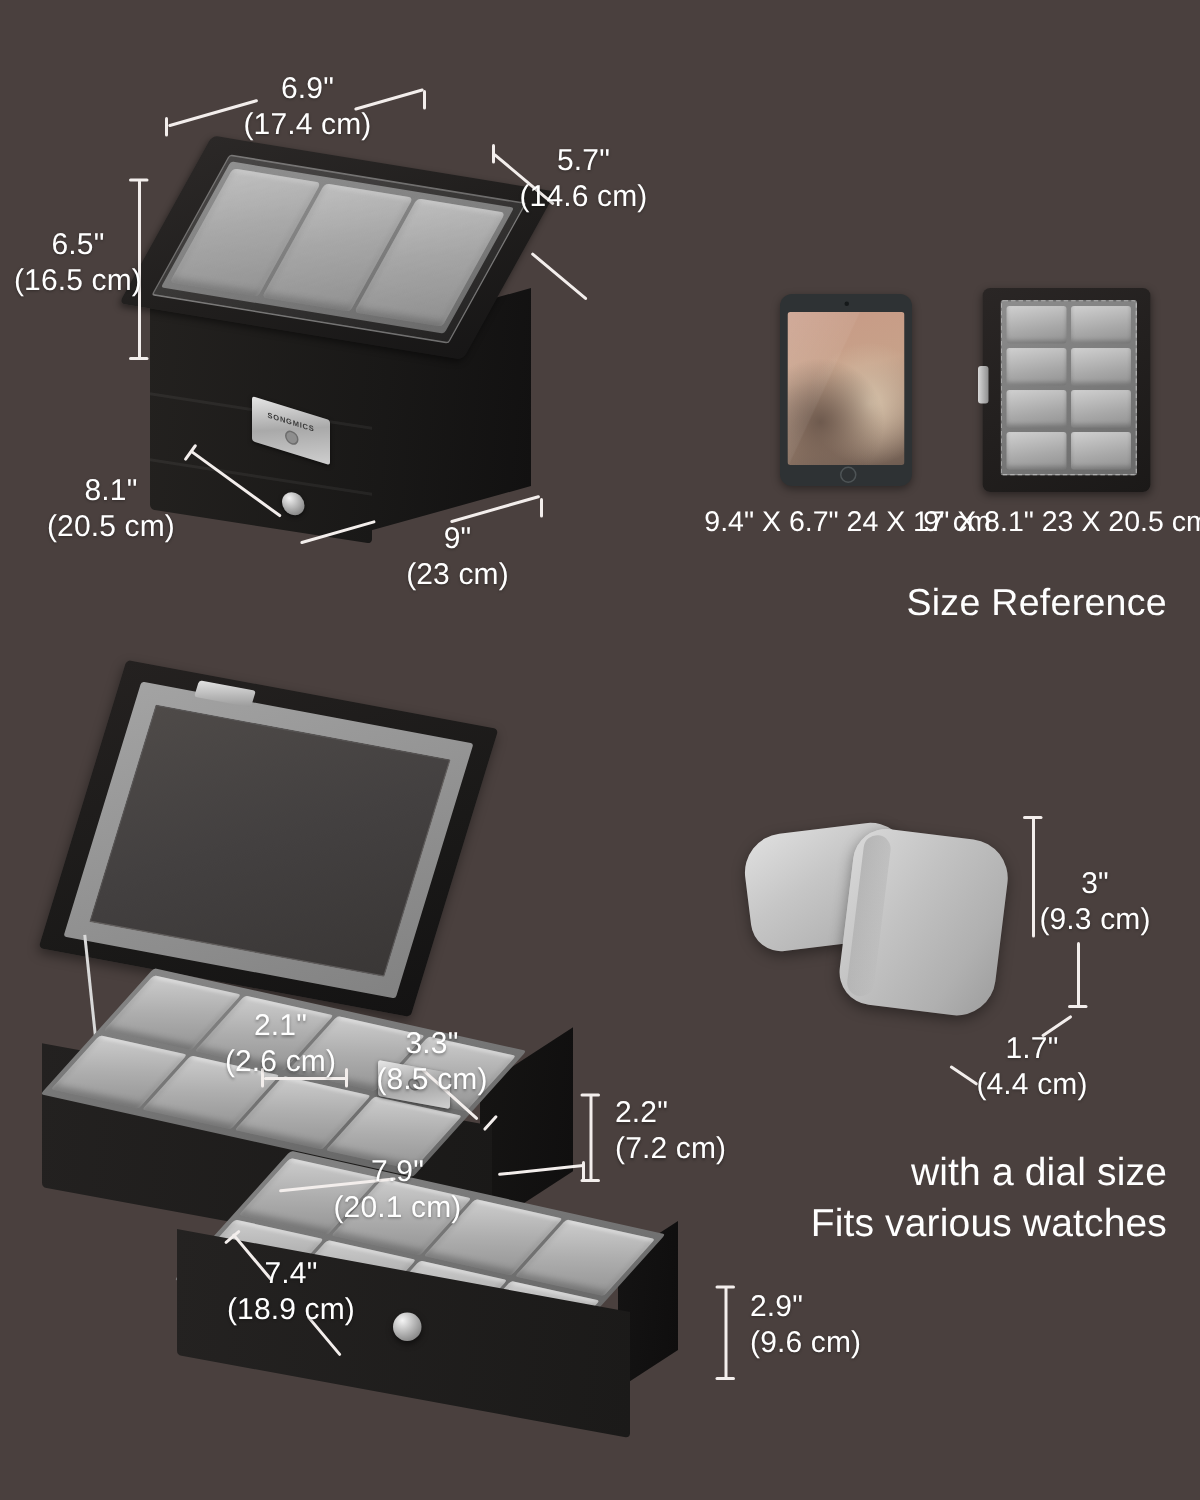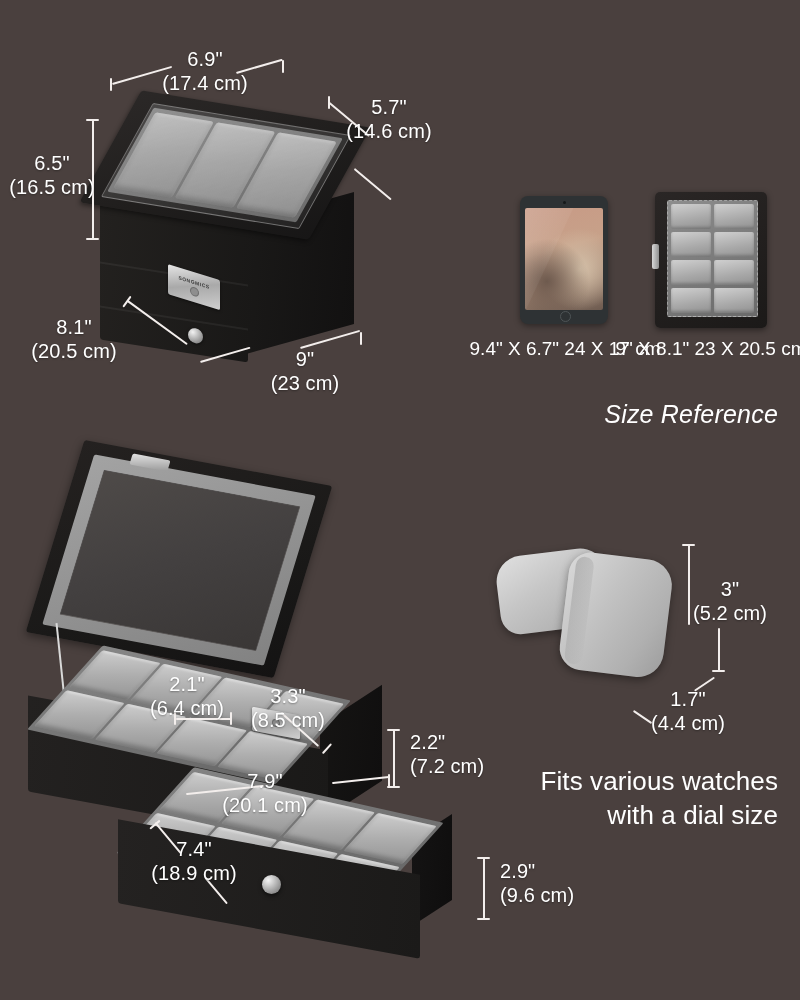--- a/index.html
+++ b/index.html
@@ -134,21 +134,21 @@
     position:absolute;left:-3px;top:52px;width:7px;height:25px;
     background:linear-gradient(90deg,#d8d8d8,#8f8f8f);
     border-radius:2px;
   }
 
   .ref-cap{
     position:absolute;font-size:19px;line-height:1.28;text-align:center;
     transform:translateX(-50%);white-space:nowrap;
   }
   #sizeRefTitle{
-    position:absolute;right:22px;top:400px;font-size:25px;letter-spacing:.2px;font-style:italic;
+    position:absolute;right:22px;top:388px;font-size:25px;letter-spacing:.2px;
   }
 
   
   #openBox{left:20px;top:455px;width:420px;height:500px;}
   .ob-lid{
     position:absolute;left:28px;top:8px;width:262px;height:192px;
     background:linear-gradient(150deg,#242120 0%,#1a1918 60%,#141313 100%);
     transform:skewX(-17deg) skewY(10deg);
     border-radius:3px;
     box-shadow:0 3px 8px rgba(0,0,0,.4);
@@ -409,21 +409,21 @@
   <div class="ln" style="left:156px;top:822px;width:40px;transform:rotate(50deg);"></div>
   <div class="cap-h" style="left:154px;top:818px;transform:rotate(50deg);"></div>
   <div class="ln" style="left:206px;top:877px;width:34px;transform:rotate(50deg);"></div>
 
   <div class="vln" style="left:483px;top:858px;height:62px;"></div>
   <div class="cap-v" style="left:477px;top:857px;"></div>
   <div class="cap-v" style="left:477px;top:918px;"></div>
 
   <div class="dim c" style="left:187px;top:673px;">
     <span>2.1"</span>
-    <span class="l2">(6.4 cm)</span>
+    <span class="l2">(2.6 cm)</span>
   </div>
   <div class="dim c" style="left:288px;top:685px;">
     <span>3.3"</span>
     <span class="l2">(8.5 cm)</span>
   </div>
   <div class="dim" style="left:410px;top:731px;">
     <span>2.2"</span>
     <span class="l2">(7.2 cm)</span>
   </div>
   <div class="dim c" style="left:265px;top:770px;">
@@ -449,25 +449,25 @@
   <div class="vln" style="left:688px;top:545px;height:80px;"></div>
   <div class="cap-v" style="left:682px;top:544px;"></div>
   <div class="vln" style="left:718px;top:628px;height:44px;"></div>
   <div class="cap-v" style="left:712px;top:670px;"></div>
 
   <div class="ln" style="left:694px;top:690px;width:24px;transform:rotate(-34deg);"></div>
   <div class="ln" style="left:634px;top:710px;width:22px;transform:rotate(34deg);"></div>
 
   <div class="dim c" style="left:730px;top:578px;">
     <span>3"</span>
-    <span class="l2">(5.2 cm)</span>
+    <span class="l2">(9.3 cm)</span>
   </div>
   <div class="dim c" style="left:688px;top:688px;">
     <span>1.7"</span>
     <span class="l2">(4.4 cm)</span>
   </div>
 
   <div id="tagline">
+    <div>with a dial size</div>
     <div>Fits various watches</div>
-    <div>with a dial size</div>
   </div>
 
 </div>
 
 </body></html>

